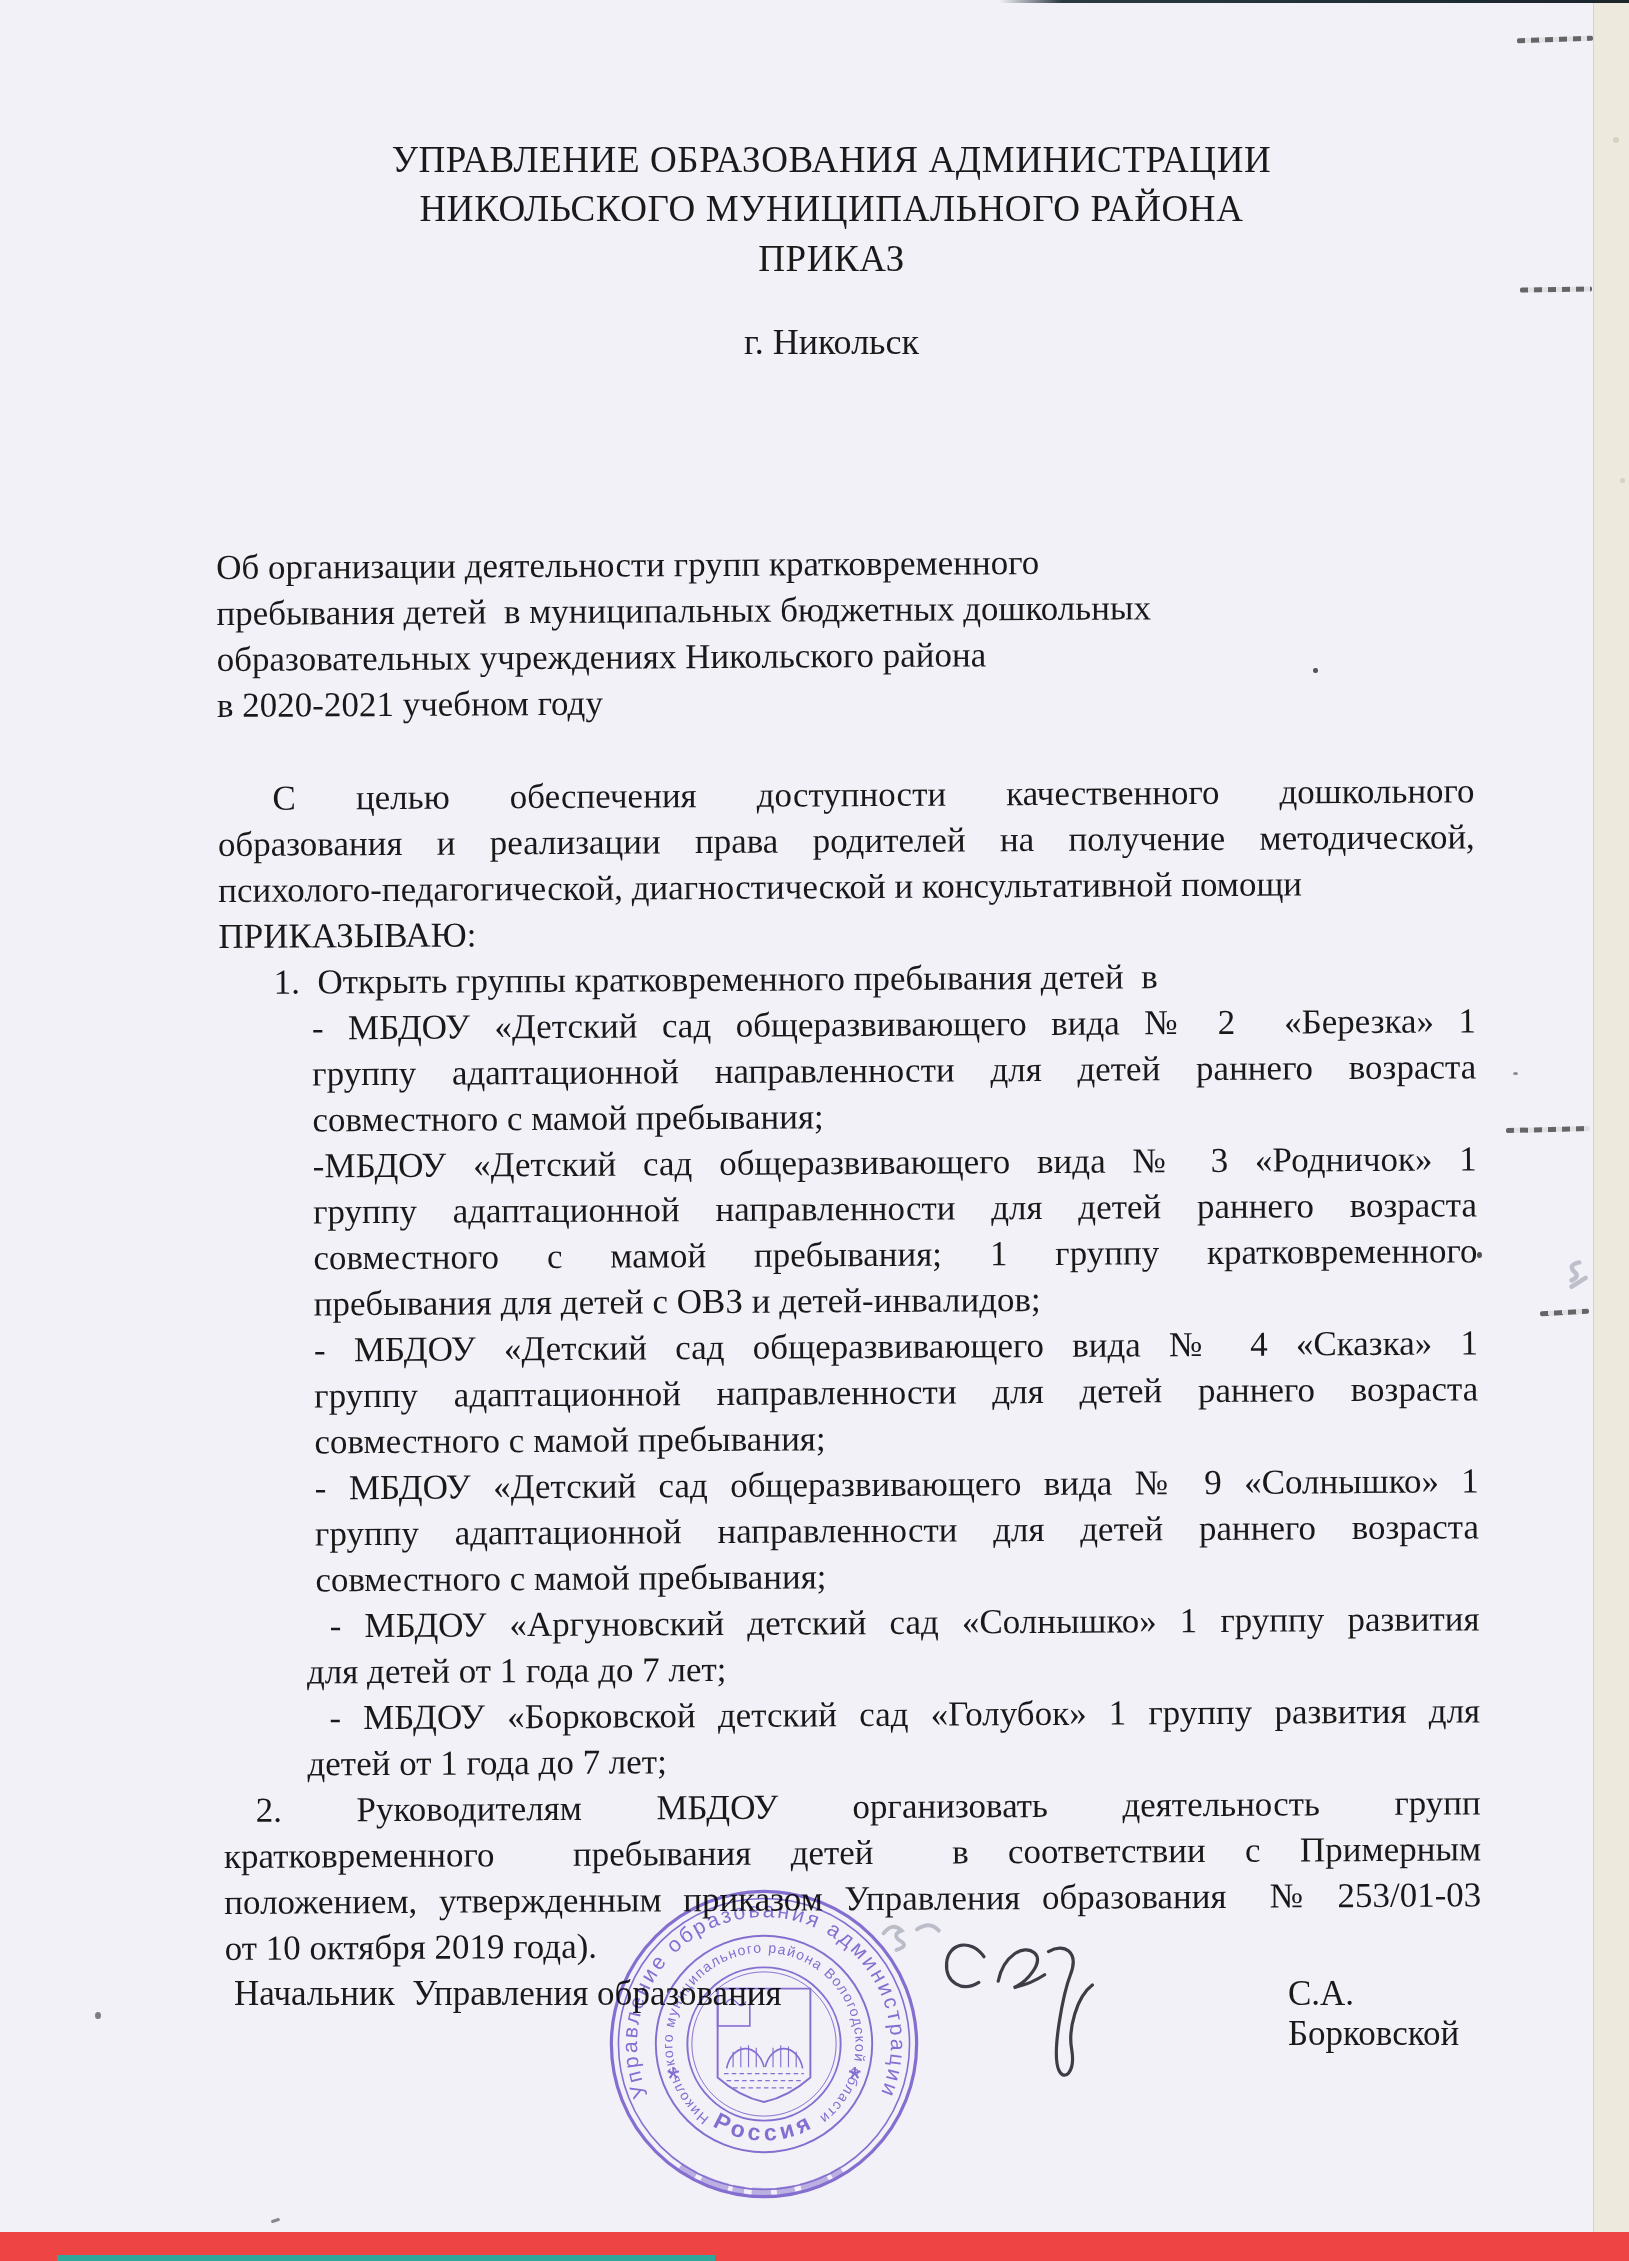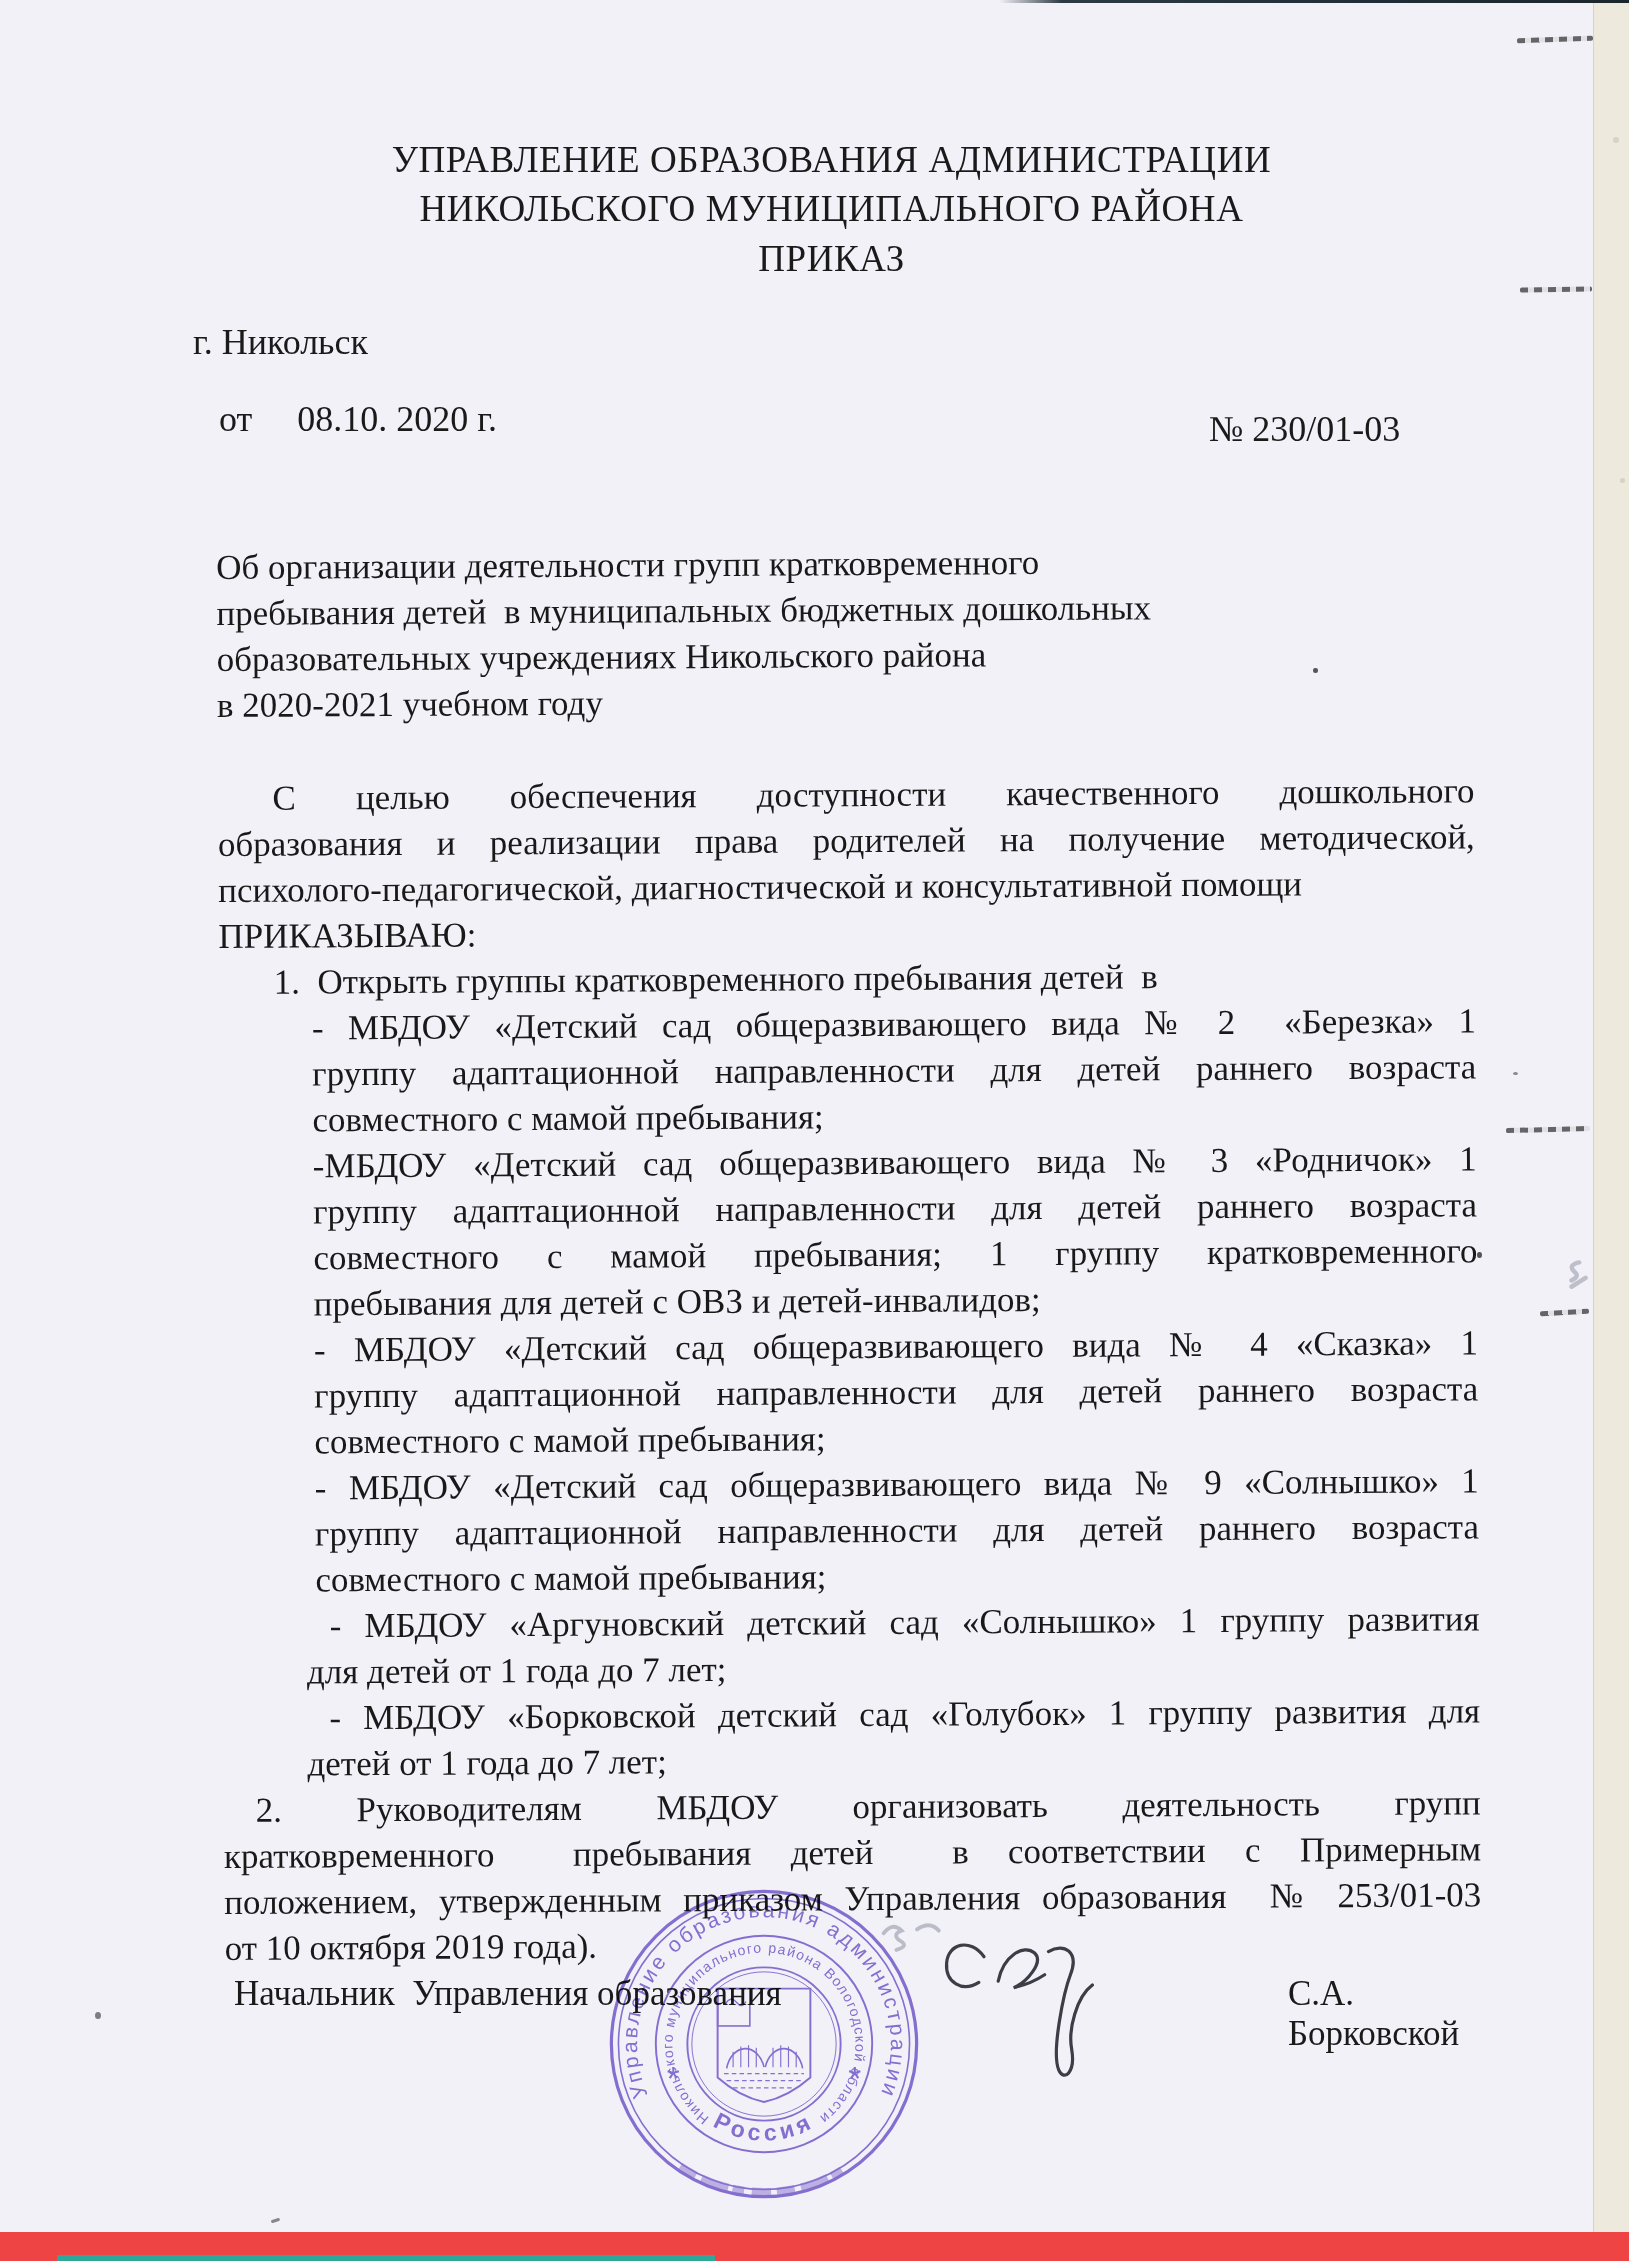--- a/index.html
+++ b/index.html
@@ -7,21 +7,21 @@
           font-family:"Liberation Serif","DejaVu Serif",serif;color:#1a1a1a;}
   .page{position:absolute;left:0;top:0;width:1593px;height:2232px;background:#f3f1f8;}
   .beige{position:absolute;left:1593px;top:0;width:37px;height:2232px;background:#ede9dd;
          border-left:1.9px solid #d6d2c6;}
   .topline{position:absolute;left:999px;top:0;width:631px;height:3.2px;
            background:linear-gradient(90deg,rgba(44,58,66,0),#2c3a42 10%,#212e35 60%,#1b262c);}
   .tealstrip{position:absolute;left:57px;top:2255px;width:658px;height:6.4px;background:#2fa79b;}
 
   .hline{position:absolute;left:193px;width:1277px;text-align:center;font-size:37px;line-height:45px;
          letter-spacing:0.6px;white-space:nowrap;}
-  .city{position:absolute;left:193px;width:1277px;text-align:left;font-size:36px;}
+  .city{position:absolute;left:193px;width:1277px;text-align:center;font-size:36px;}
   .daterow{position:absolute;left:219px;top:398px;width:1254px;font-size:36px;}
   .docnum{position:absolute;left:990px;top:10.3px;}
 
   #body-lines{position:absolute;left:216px;top:545px;width:1257px;
               transform:rotate(-0.35deg);transform-origin:left top;}
   .bl{font-size:35px;line-height:46px;color:#191919;}
   .bl.j{text-align:justify;text-align-last:justify;}
 
   .sigrow{position:absolute;left:226px;top:1974px;width:1290px;font-size:35px;margin-left:8px;}
   .signame{position:absolute;left:1054px;top:0;}
@@ -43,24 +43,20 @@
 <div class="canvas">
   <div class="page"></div>
   <div class="beige"></div>
   <div class="topline"></div>
 
   <div class="hline" style="top:137px">УПРАВЛЕНИЕ ОБРАЗОВАНИЯ АДМИНИСТРАЦИИ</div>
   <div class="hline" style="top:186px">НИКОЛЬСКОГО МУНИЦИПАЛЬНОГО РАЙОНА</div>
   <div class="hline" style="top:236px">ПРИКАЗ</div>
   <div class="city" style="top:321px">г. Никольск</div>
 
-  <div class="daterow">
-    <span>от&nbsp;&nbsp;&nbsp;&nbsp; 08.10. 2020 г.</span>
-    <span class="docnum">№ 230/01-03</span>
-  </div>
 
   <div id="body-lines">
       <div class="bl">Об организации деятельности групп кратковременного</div>
       <div class="bl">пребывания детей&nbsp; в муниципальных бюджетных дошкольных</div>
       <div class="bl">образовательных учреждениях Никольского района</div>
       <div class="bl">в 2020-2021 учебном году</div>
       <div class="bl j" style="text-indent: 55px; margin-top: 47px;">С целью обеспечения доступности качественного дошкольного</div>
       <div class="bl j">образования и реализации права родителей на получение методической,</div>
       <div class="bl">психолого-педагогической, диагностической и консультативной помощи</div>
       <div class="bl">ПРИКАЗЫВАЮ:</div>

